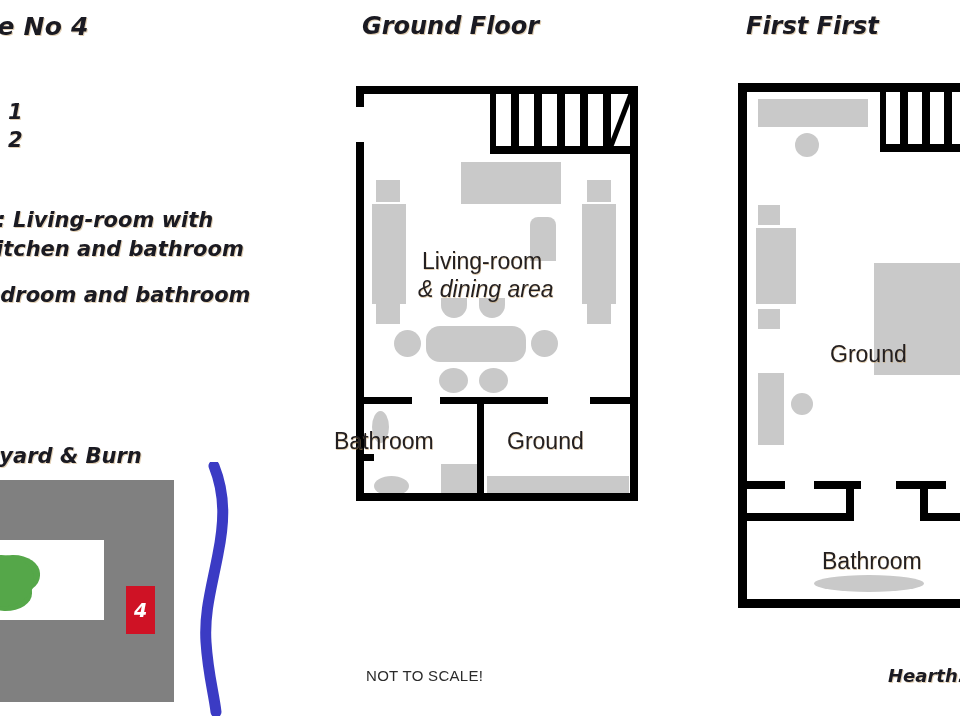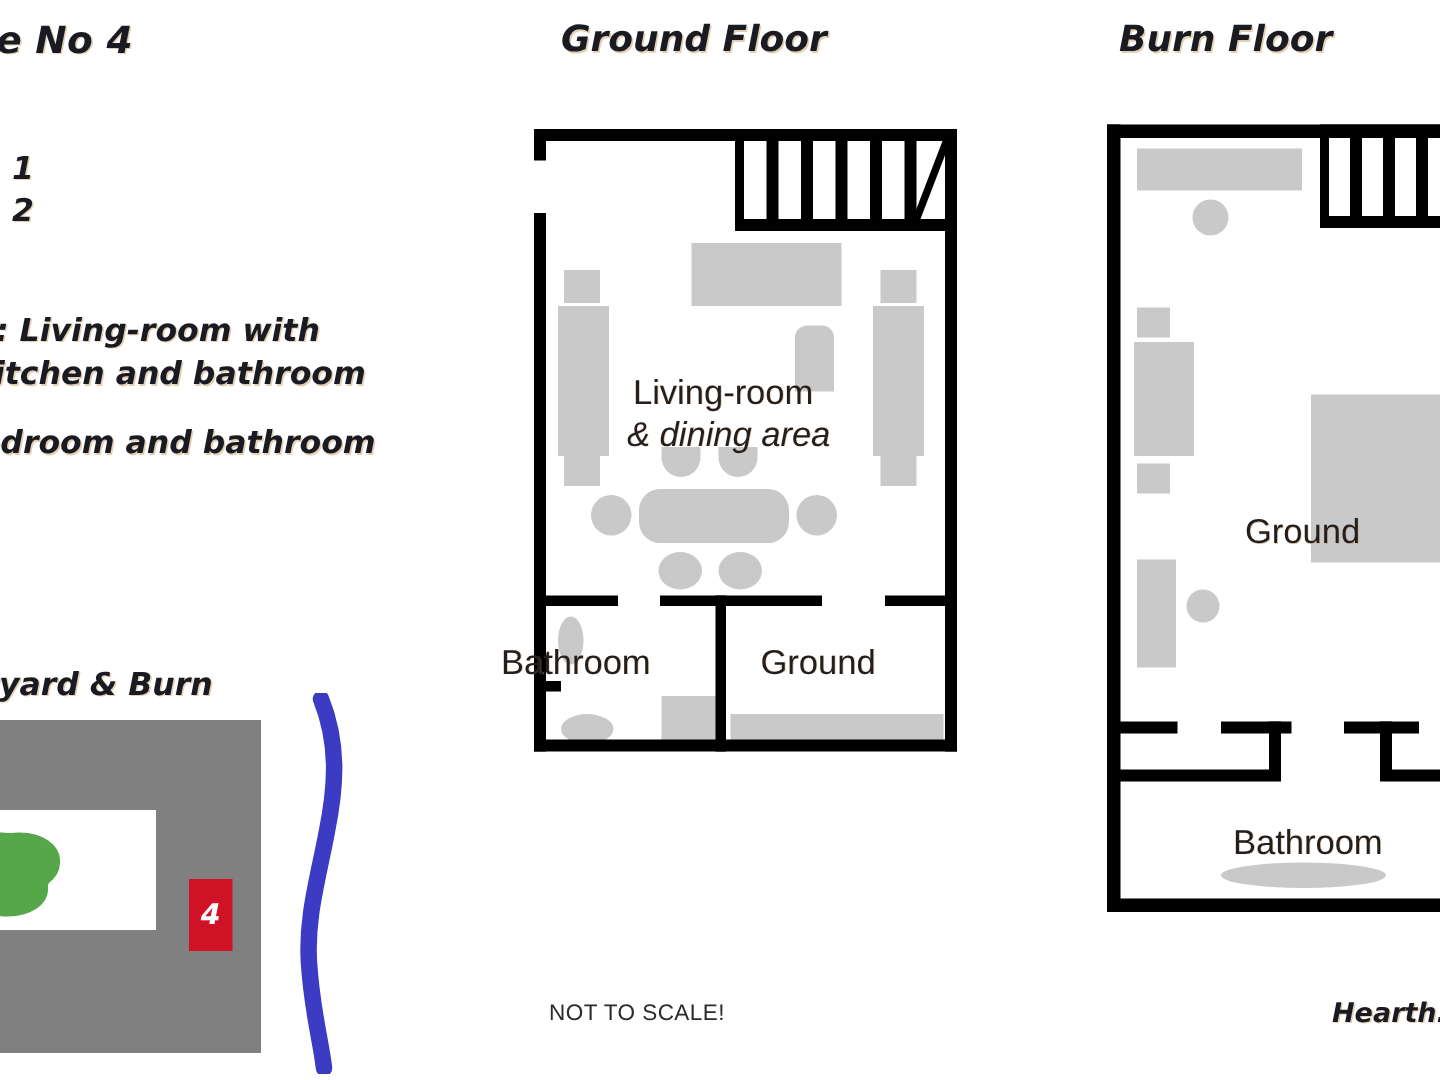--- a/index.html
+++ b/index.html
@@ -111,21 +111,21 @@
 
   
   .floorplan { position: absolute; }
   .wall { position: absolute; background: #000000; }
   .furn { position: absolute; background: #c9c9c9; }
   .furn-round { position: absolute; background: #c9c9c9; border-radius: 50%; }
   .furn-soft { position: absolute; background: #c9c9c9; border-radius: 14px; }
   .floor-white { position: absolute; background: #ffffff; }
 
   
-  #ground-floor-title { left: 362px; top: 12px; font-size: 24px; margin-left: 12px; }
+  #ground-floor-title { left: 362px; top: 12px; font-size: 24px; }
   #ground-floor-plan  { left: 356px; top: 86px; width: 284px; height: 332px; }
 
   
   #first-floor-title { left: 746px; top: 12px; font-size: 24px; }
   #first-floor-plan  { left: 738px; top: 83px; width: 240px; height: 525px; }
 
   
   #not-to-scale { left: 366px; top: 667px; font-size: 15px; letter-spacing: 0.3px; }
   #hearth-note  { left: 888px; top: 665px; font-size: 18px; }
 </style>
@@ -219,21 +219,21 @@
   <div class="wall" style="left:121px; top:311px; width:7px; height:104px;"></div>
 
   <div class="wall" style="left:0px; top:368px; width:18px; height:7px;"></div>
 
   <div class="roomlbl" style="left:66px; top:162px; font-size:23px;">Living-room</div>
   <div class="roomlbl" style="left:62px; top:190px; font-size:23px;font-style:italic;">&amp; dining area</div>
   <div class="roomlbl" style="left:-22px; top:342px; font-size:23px;">Bathroom</div>
   <div class="roomlbl" style="left:151px; top:342px; font-size:23px;">Ground</div>
 </div>
 
-<div class="hdr" id="first-floor-title">Burn Floor</div>
+<div class="hdr" id="first-floor-title">First First</div>
 
 <div class="floorplan" id="first-floor-plan">
 
   <div class="furn" style="left:20px; top:16px; width:110px; height:28px;"></div>
   <div class="furn-round" style="left:57px; top:50px; width:24px; height:24px;"></div>
 
   <div class="furn" style="left:20px; top:122px; width:22px; height:20px;"></div>
   <div class="furn" style="left:18px; top:145px; width:40px; height:76px;"></div>
   <div class="furn" style="left:20px; top:226px; width:22px; height:20px;"></div>
 

